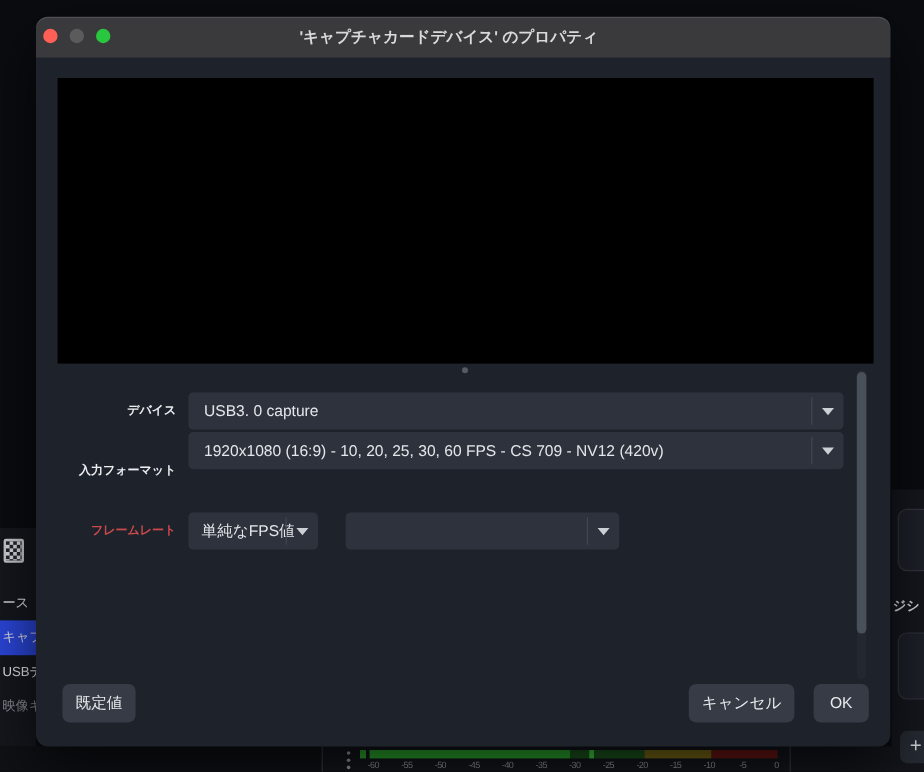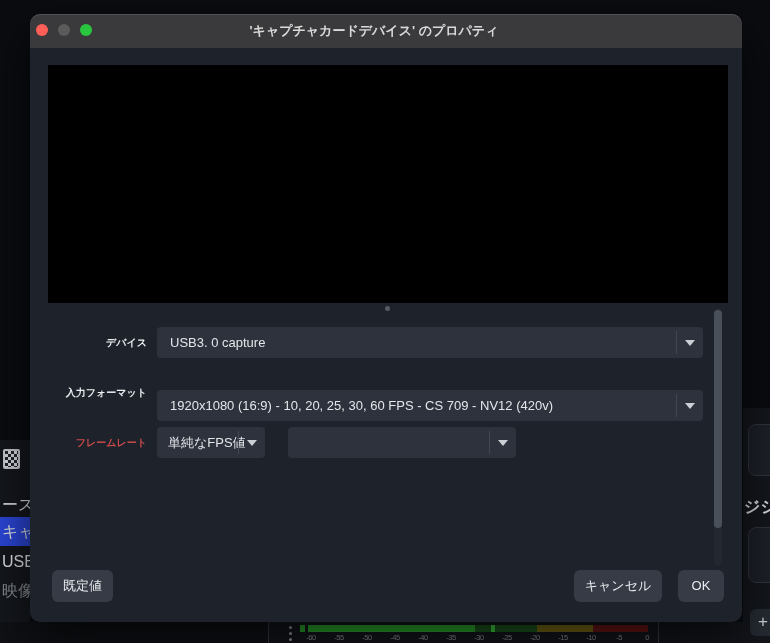--- a/index.html
+++ b/index.html
@@ -12,21 +12,21 @@
   #bg-left-panel { top:440px; }
   .bg-strip-bottom { left:0; top:622px; width:770px; height:21px; background:#0f1115; }
   .bg-strip-bottom-r { left:268px; top:622px; width:502px; height:21px; background:#14161c; border-left:1px solid #383c42; }
   #bg-right-panel { left:743px; top:408px; width:27px; height:235px; background:#14171d; }
   .bg-pill { background:#1d2129; border:1px solid #32363e; border-radius:8px; }
 
   .film-icon { left:3px; top:449px; width:17px; height:20px; border:2px solid #c9ccd1; border-radius:2px;
     background:
       conic-gradient(#dadde2 0 25%, #23262b 0 50%, #dadde2 0 75%, #23262b 0) 0 0/6px 6px; }
 
-  .side-text { color:#dfe2e6; font-size:16px; white-space:nowrap; }
+  .side-text { color:#dfe2e6; font-size:11px; white-space:nowrap; }
   .side-text.dim { color:#8a8e95; }
   .sel-row { left:0; top:517px; width:30px; height:29px; line-height:29px; }
   .meter-seg { top:3px; height:7px; position:absolute; }
   .tick { position:absolute; top:11px; width:22px; text-align:center; font-size:7.5px; color:#90949a; letter-spacing:-0.5px; }
   .mix-dot { width:3px; height:3px; border-radius:50%; background:#9aa0a8; position:absolute; left:0; }
 
   .plus-btn { left:750px; top:609px; width:26px; height:27px; background:#262b33; border-radius:6px;
     color:#d2d6db; font-size:17px; line-height:25px; text-align:center; }
 
   
@@ -48,21 +48,21 @@
     color:#eceef0; font-size:10px; font-weight:700; left:0; }
   .frow-label.red { color:#ca4a4b; }
 
   .combo { background:#2d323c; border-radius:4px; height:31px; color:#e4e6ea; font-size:13px; }
   .combo .val { position:absolute; left:13px; top:0; height:31px; line-height:31px; white-space:nowrap; }
   .combo .sep { position:absolute; right:26px; top:4px; width:1px; height:23px; background:#414754; }
   .combo .arr { position:absolute; right:8px; top:13px; width:0; height:0;
     border-left:5px solid transparent; border-right:5px solid transparent; border-top:6px solid #ccd0d6; }
 
   #row-device  { top:313px; } #combo-device { left:127px; top:313px; width:546px; }
-  #row-format  { top:363px; } #combo-format { left:127px; top:376px; width:546px;text-align:right; }
+  #row-format  { top:363px; } #combo-format { left:127px; top:346px; width:546px;text-align:right; }
   #row-fps     { top:413px; } #combo-fps-type { left:127px; top:413px; width:108px; }
   #combo-fps-value { left:258px; top:413px; width:228px; }
 
   #scroll-track { left:684px; top:294px; width:8px; height:258px; background:#23272f; border-radius:4px; }
   #scroll-thumb { left:684px; top:296px; width:8px; height:218px; background:#4a505a; border-radius:4px; }
 
   .btn { top:556px; height:32px; background:#363b46; border-radius:6px; color:#e9ebee;
     font-size:13px; text-align:center; line-height:32px; }
   #btn-defaults { left:22px;  width:61px; }
   #btn-cancel   { left:544px; width:88px; }

